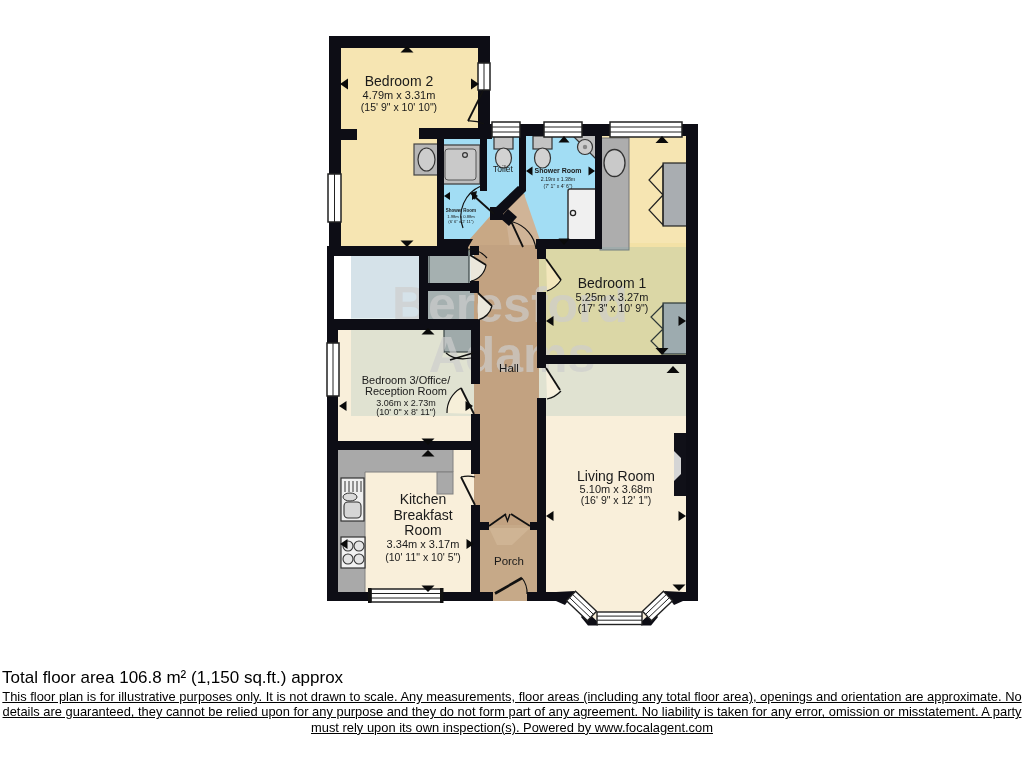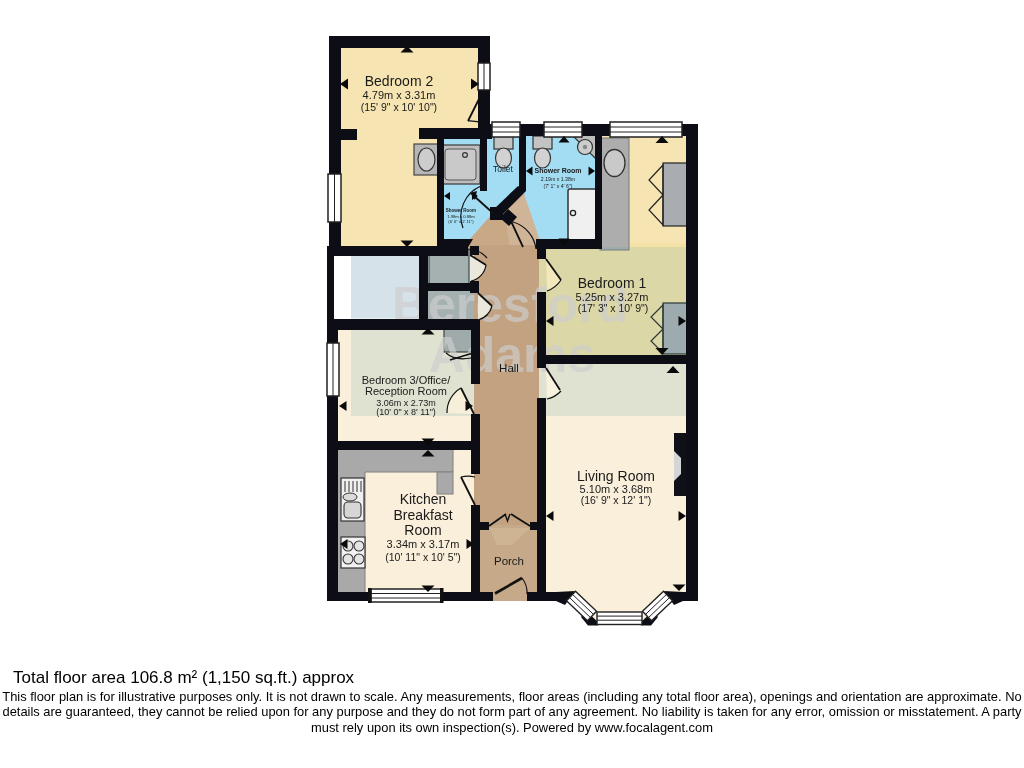--- a/index.html
+++ b/index.html
@@ -1,19 +1,19 @@
 <!DOCTYPE html>
 <html><head>
 <meta charset="utf-8">
 <style>
 html,body{margin:0;padding:0;background:#fff;width:1024px;height:768px;overflow:hidden;}
 body{font-family:"Liberation Sans", sans-serif;}
 .caption{position:absolute;left:0;top:668px;width:1024px;}
-.total{font-size:17px;color:#000;padding-left:13px;}
-.disc{font-size:12.9px;color:#000;text-align:center;line-height:15.3px;margin-top:1px;}
+.total{font-size:17px;color:#000;padding-left:2px;}
+.disc{font-size:12.9px;color:#000;text-align:center;line-height:15.3px;margin-top:1px;text-decoration:underline;}
 </style>
 </head>
 <body>
 <svg width="1024" height="768" viewBox="0 0 1024 768" xmlns="http://www.w3.org/2000/svg" style="position:absolute;left:0;top:0">
 
 <rect x="0" y="0" width="1024" height="768" fill="#ffffff"></rect>
 <g id="fills">
 
 <rect x="333" y="40" width="153" height="212" fill="#F6E5B2"></rect>
 

